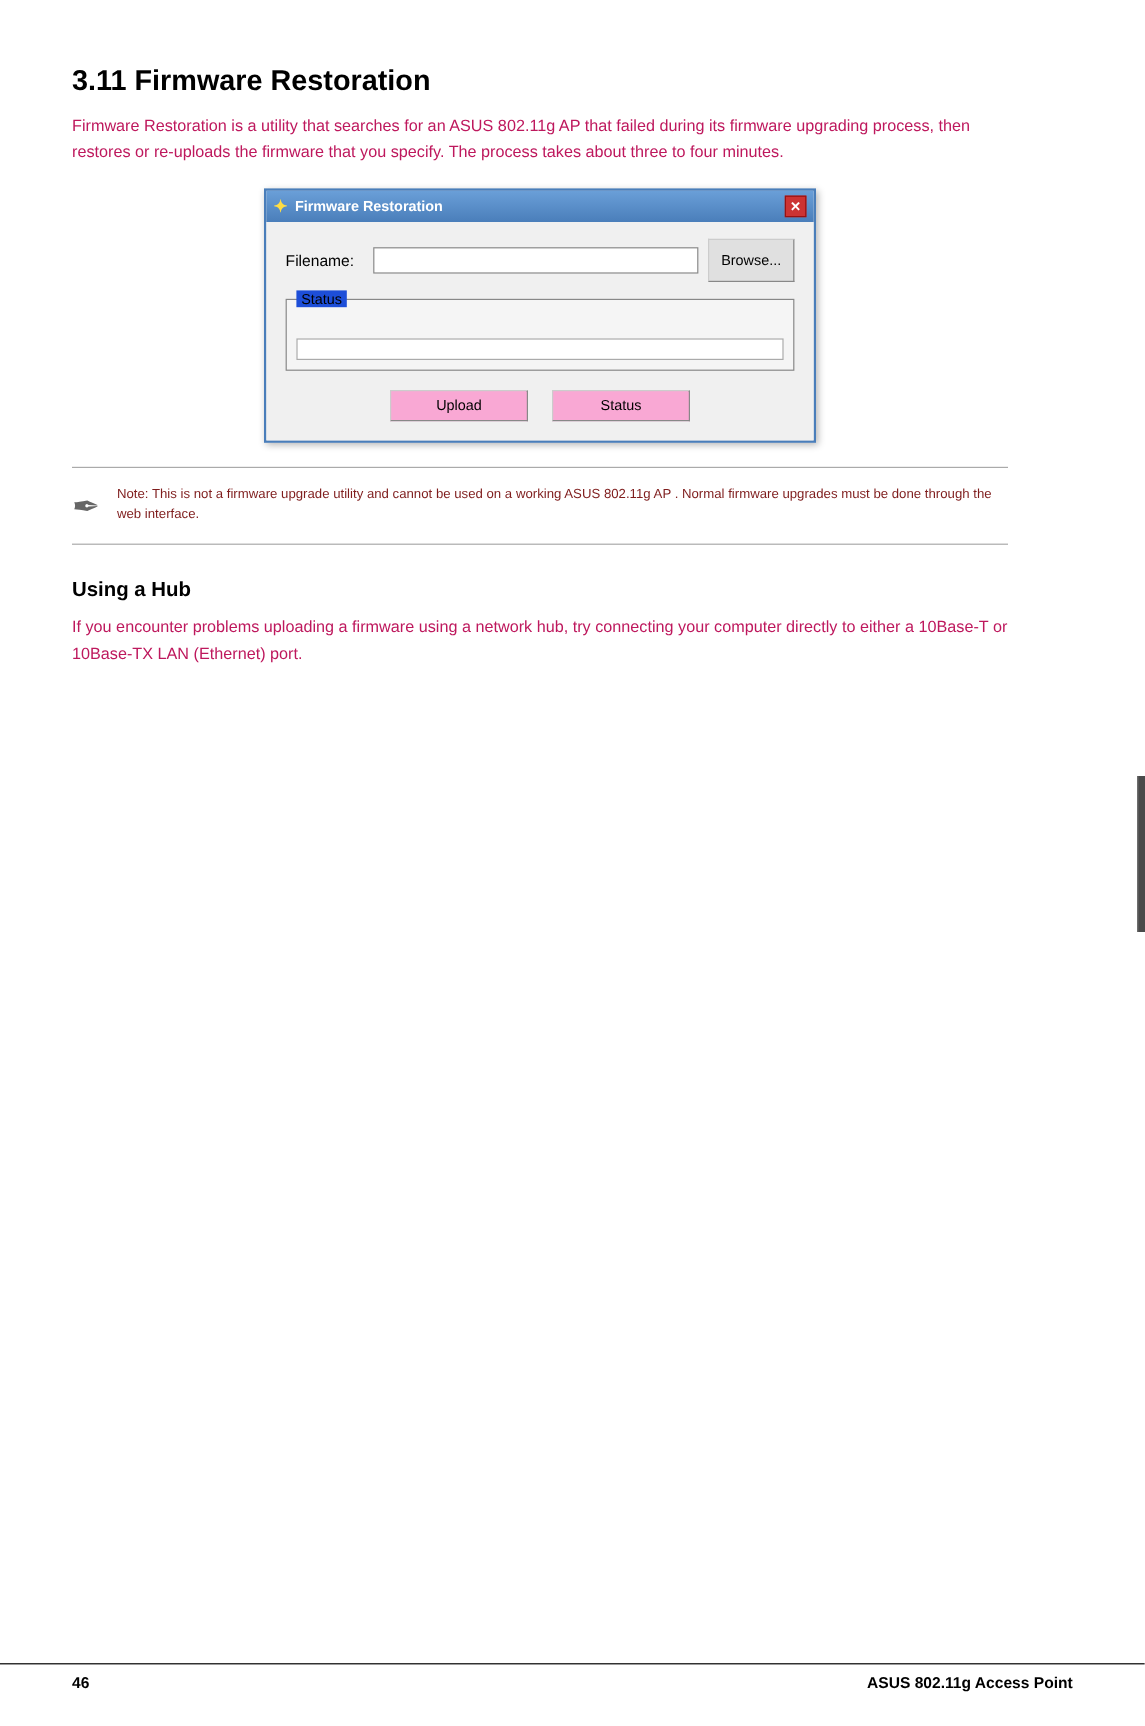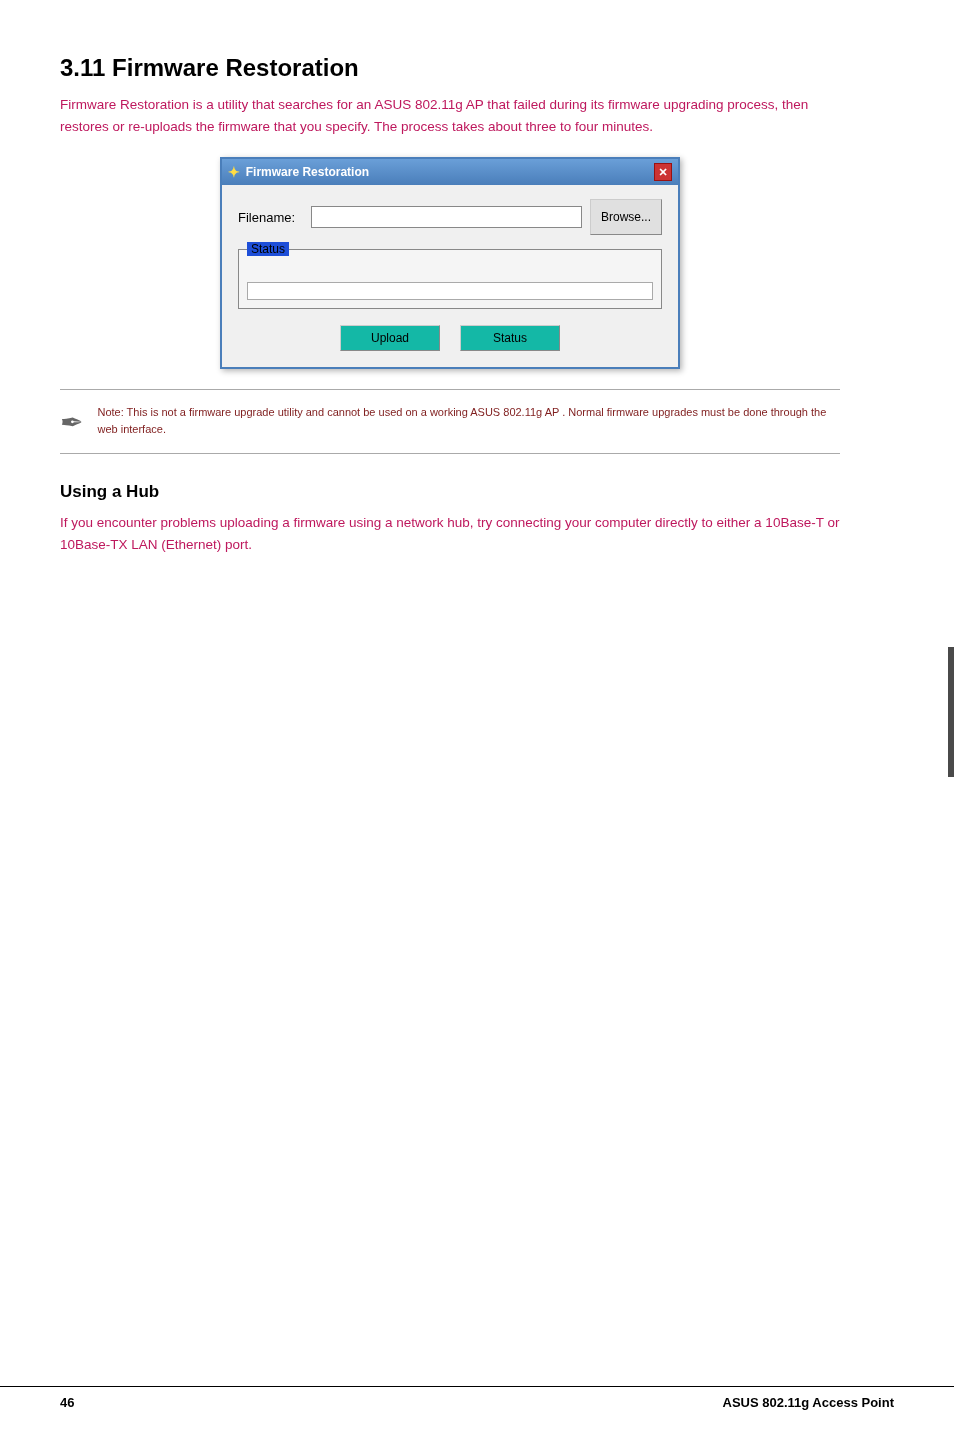--- a/index.html
+++ b/index.html
@@ -190,24 +190,24 @@
       border: 1px solid #aaa;
     }
 
     .dialog-buttons {
       display: flex;
       justify-content: center;
       gap: 20px;
     }
 
     .dialog-btn {
-      width: 100px;
+      width: 115px;
       height: 26px;
       font-size: 12px;
-      background: #14b8a6;
+      background: #f9a8d4;
       border: 1px solid #888;
       border-top-color: #ccc;
       border-left-color: #ccc;
       cursor: pointer;
     }
 
     
     .note-section {
       display: flex;
       align-items: flex-start;

